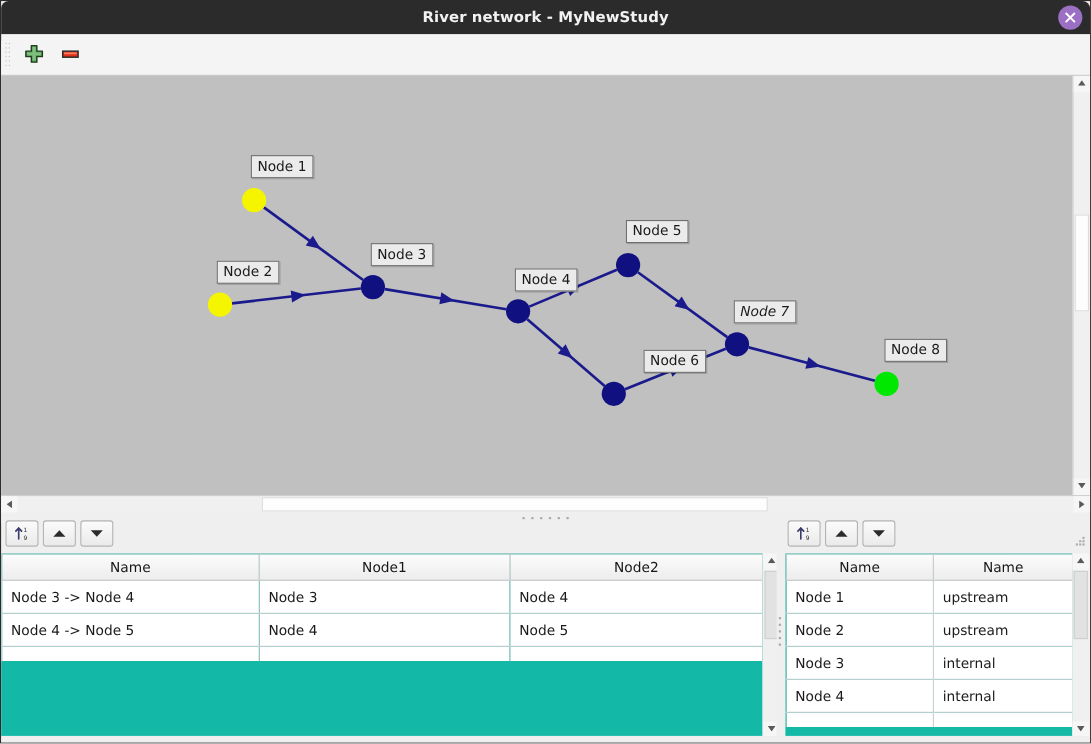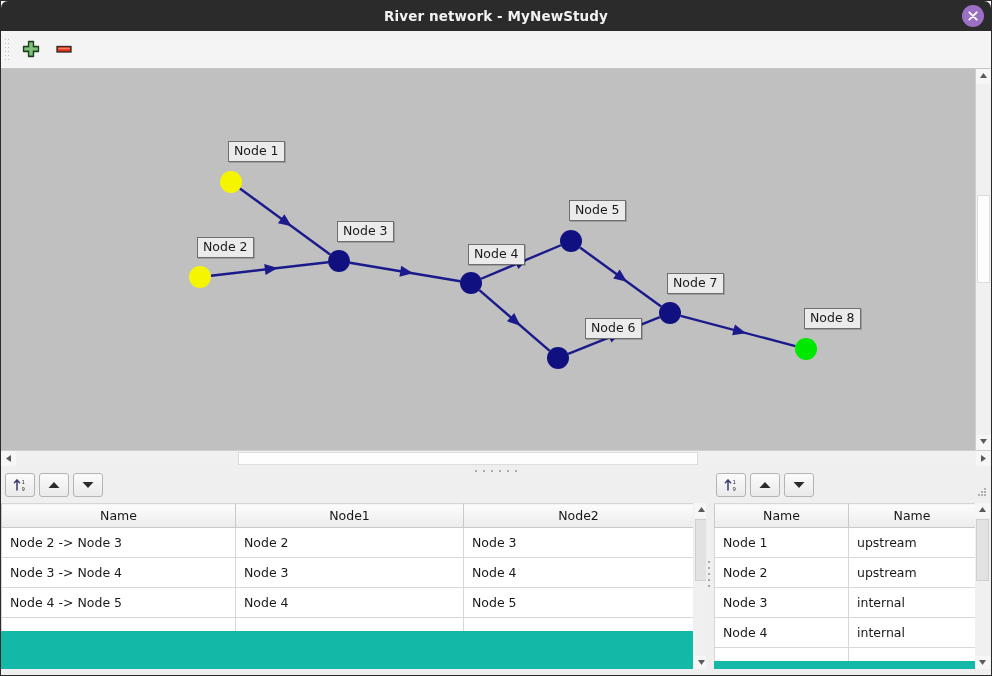--- a/index.html
+++ b/index.html
@@ -323,21 +323,21 @@
           <circle cx="805" cy="280" r="11" fill="#00e800"></circle>
         </g>
     </svg>
     <div id="labels-layer">
         <div class="node-label" style="left: 227px; top: 72px;">Node 1</div>
         <div class="node-label" style="left: 196px; top: 168px;">Node 2</div>
         <div class="node-label" style="left: 336px; top: 152px;">Node 3</div>
         <div class="node-label" style="left: 467px; top: 175px;">Node 4</div>
         <div class="node-label" style="left: 568px; top: 131px;">Node 5</div>
         <div class="node-label" style="left: 584px; top: 249px; text-align: center;">Node 6</div>
-        <div class="node-label" style="left: 666px; top: 204px;">Node 7</div>
+        <div class="node-label" style="left: 666px; top: 204px; font-style: italic;">Node 7</div>
         <div class="node-label" style="left: 803px; top: 239px;">Node 8</div>
       </div>
   </div>
 
   <div id="vscroll">
     <div class="sb-arrow up">
       <svg width="7" height="5" viewBox="0 0 7 5">
           <path d="M3.5 0 L7 5 L0 5 z" fill="#5a5a5a"></path>
         </svg>
     </div>
@@ -404,25 +404,20 @@
           </colgroup>
         <thead>
             <tr id="reaches-head">
               <th>Name</th>
               <th>Node1</th>
               <th>Node2</th>
             </tr>
           </thead>
         <tbody id="reaches-body">
             <tr>
-              <td>Node 2 -&gt; Node 3</td>
-              <td>Node 2</td>
-              <td>Node 3</td>
-            </tr>
-            <tr>
               <td>Node 3 -&gt; Node 4</td>
               <td>Node 3</td>
               <td>Node 4</td>
             </tr>
             <tr>
               <td>Node 4 -&gt; Node 5</td>
               <td>Node 4</td>
               <td>Node 5</td>
             </tr>
             <tr class="filler">

